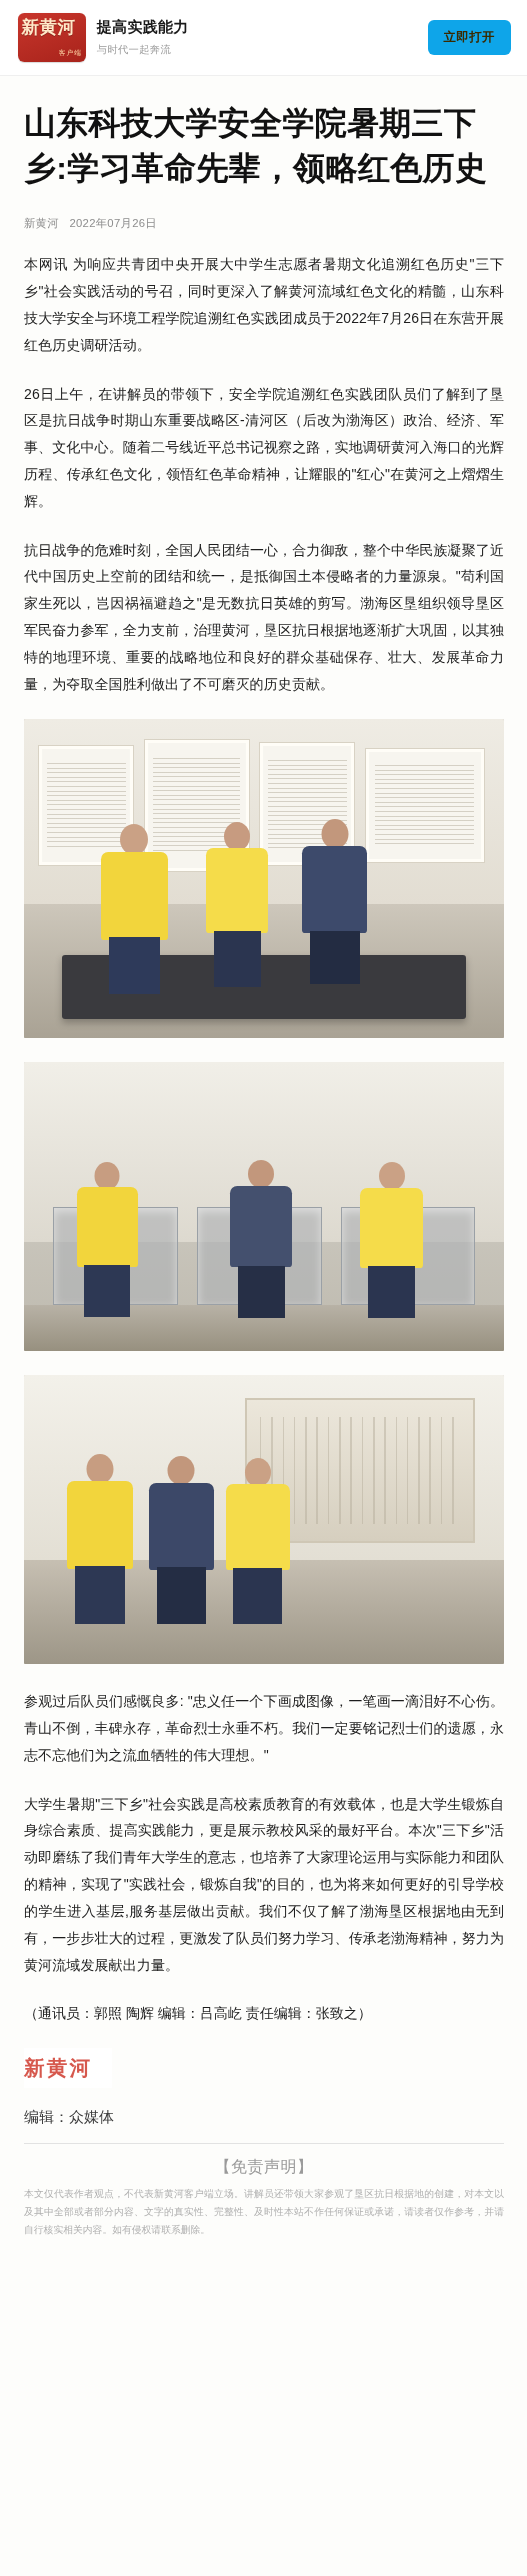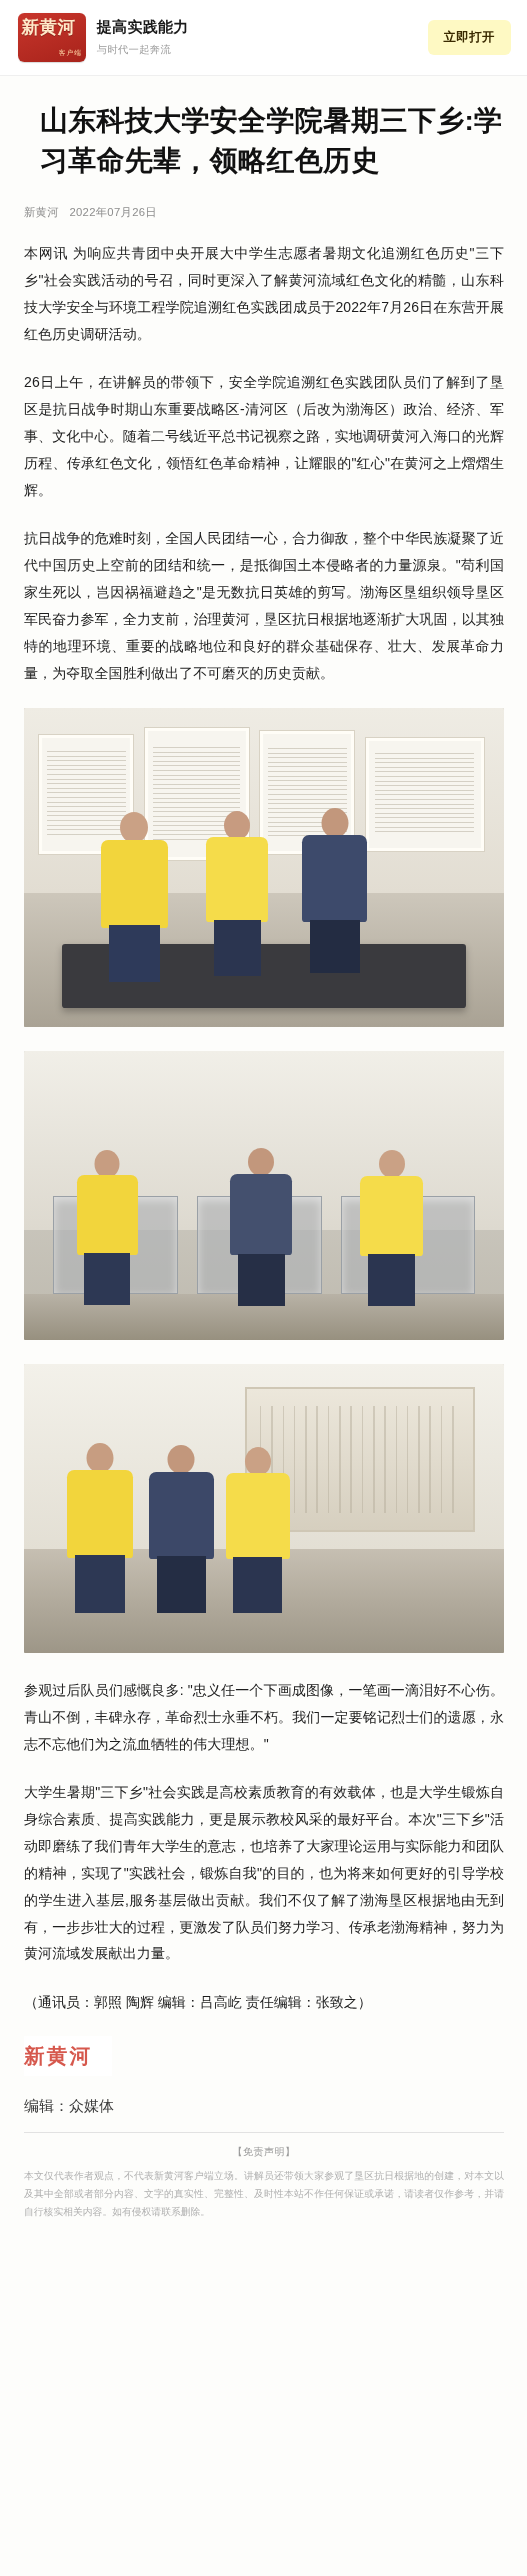--- a/index.html
+++ b/index.html
@@ -67,42 +67,42 @@
     letter-spacing: 0.3px;
   }
   .app-slogan {
     margin-top: 6.2px;
     font-size: 10.3px;
     color: #9b9b9b;
     letter-spacing: 0.3px;
   }
   .open-btn {
     flex: 0 0 auto;
-    background: #fef9c3;
+    background: #0ea5e9;
     color: #3a2a00;
     font-size: 12.4px;
     font-weight: 700;
     border: none;
     border-radius: 6px;
     padding: 8.8px 15.5px;
     cursor: pointer;
     letter-spacing: 0.5px;
   }
 
   
   .article {
     padding: 25px 24px 0 24px;
   }
   .headline {
-    font-size: 28px;
+    font-size: 32px;
     line-height: 1.42;
     font-weight: 700;
     color: #111111;
     letter-spacing: 0.3px;
-    margin: 0 0 24px 16px;
+    margin: 0 0 24px 0;
     font-family: "Liberation Sans", sans-serif;
   }
   .byline {
     font-size: 11.3px;
     color: #8d8d8d;
     margin-bottom: 20.6px;
     letter-spacing: 0.3px;
   }
   .byline .src { margin-right: 7.2px; }
 
@@ -277,21 +277,21 @@
     line-height: 40px;
     opacity: .85;
   }
   .rule {
     height: 0.5px;
     background: #e2e2e2;
     margin: 0 0 13.4px 0;
   }
   .disclaimer-head {
     text-align: center;
-    font-size: 10px;
+    font-size: 16px;
     color: #9a9a9a;
     margin-bottom: 7.2px;
     letter-spacing: 0.5px;
   }
   .disclaimer {
     font-size: 9.8px;
     line-height: 1.85;
     color: #b0b0b0;
     text-align: justify;
     padding-bottom: 31px;

